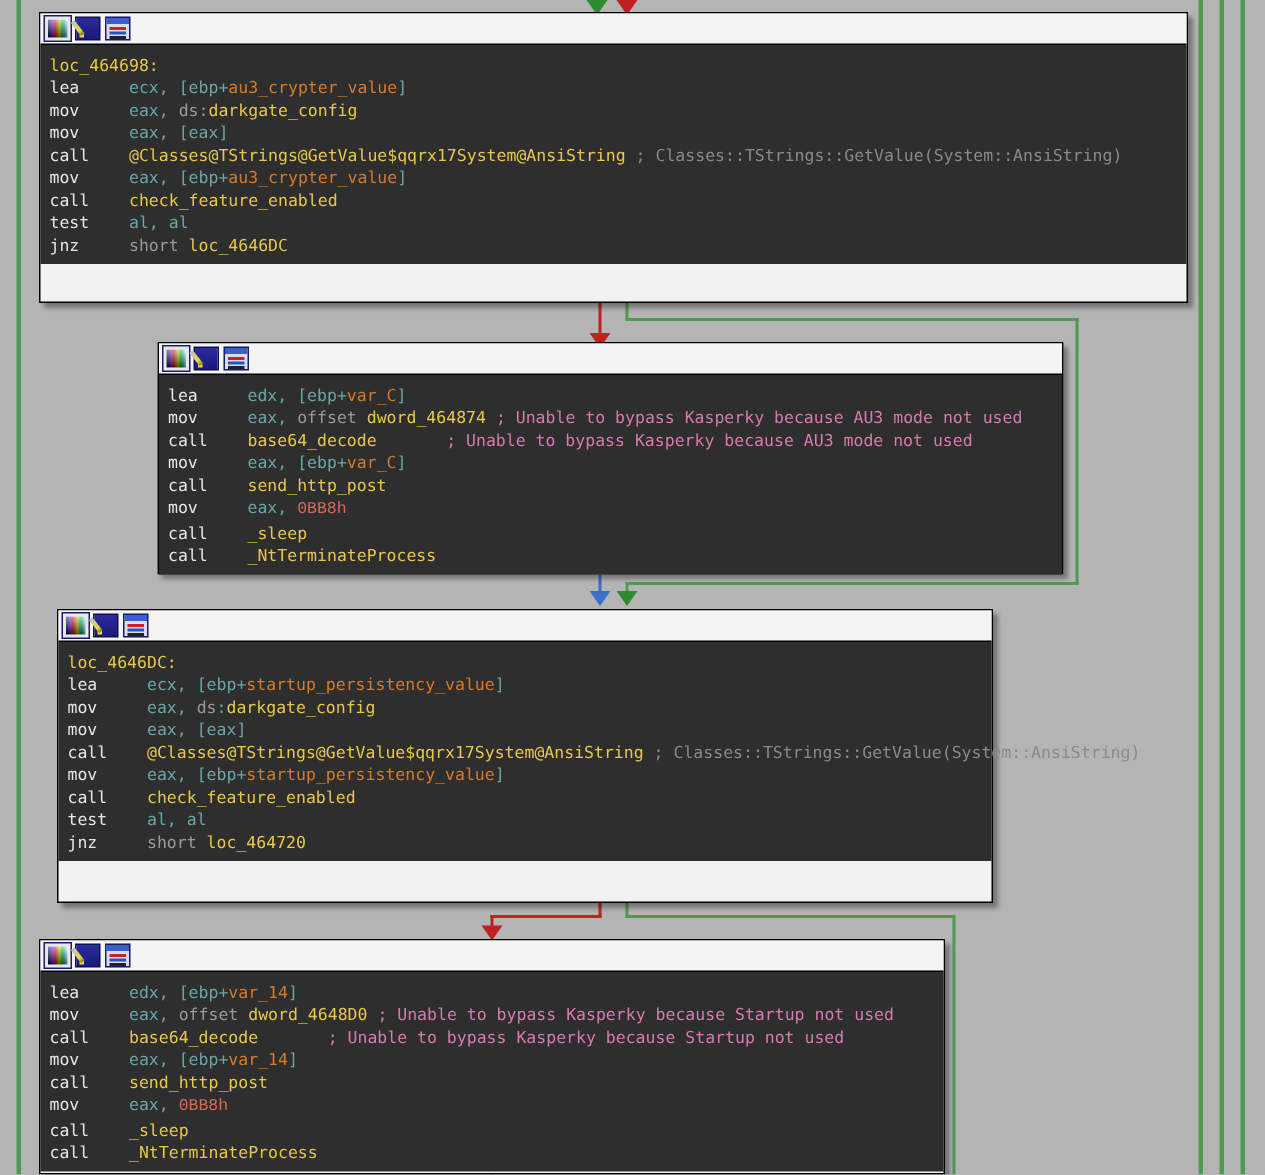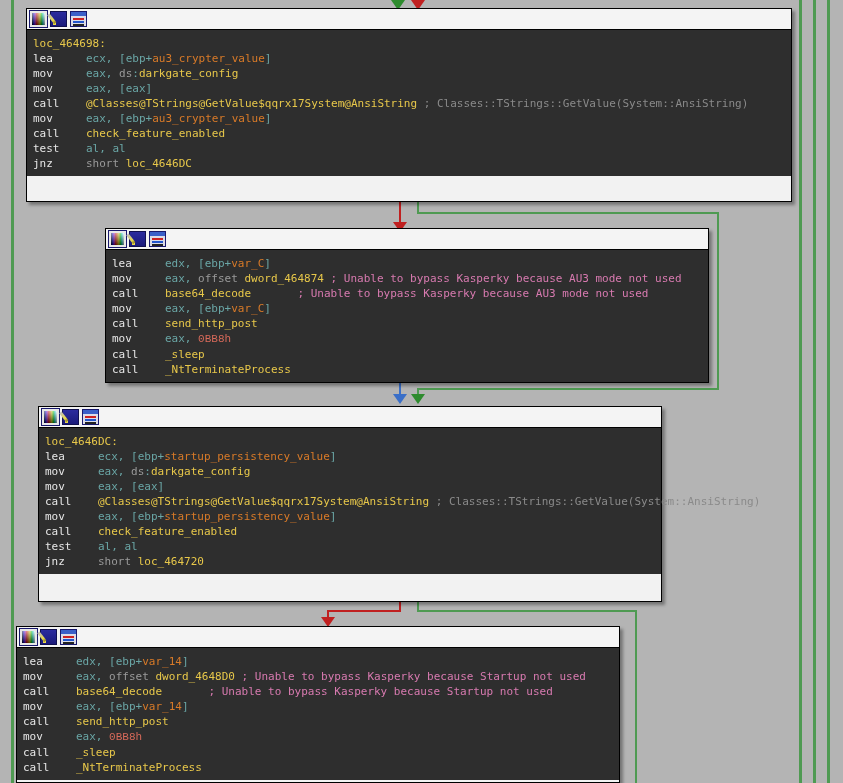--- a/index.html
+++ b/index.html
@@ -233,21 +233,21 @@
         <div class="line"><span class="mnem">mov     </span><span class="reg">eax</span><span class="punct">, </span><span class="kw">ds</span><span class="punct">:</span><span class="name">darkgate_config</span></div>
         <div class="line"><span class="mnem">mov     </span><span class="reg">eax</span><span class="punct">, [</span><span class="reg">eax</span><span class="punct">]</span></div>
         <div class="line"><span class="mnem">call    </span><span class="name">@Classes@TStrings@GetValue$qqrx17System@AnsiString</span><span class="cmt"> ; Classes::TStrings::GetValue(System::AnsiString)</span></div>
         <div class="line"><span class="mnem">mov     </span><span class="reg">eax</span><span class="punct">, [</span><span class="reg">ebp</span><span class="punct">+</span><span class="lvar">startup_persistency_value</span><span class="punct">]</span></div>
         <div class="line"><span class="mnem">call    </span><span class="name">check_feature_enabled</span></div>
         <div class="line"><span class="mnem">test    </span><span class="reg">al</span><span class="punct">, </span><span class="reg">al</span></div>
         <div class="line"><span class="mnem">jnz     </span><span class="kw">short</span><span class="punct"> </span><span class="name">loc_464720</span></div>
       </div>
   </div>
 
-  <div class="node" style="left:16px; top:626px; width:604px; height:157px;">
+  <div class="node" style="left:26px; top:626px; width:604px; height:157px;">
     <div class="node-title">
       <span class="tb-icon icon-palette"></span>
       <span class="tb-icon icon-edit"></span>
       <span class="tb-icon icon-form"></span>
     </div>
     <div class="node-body">
         <div class="line"><span class="mnem">lea     </span><span class="reg">edx</span><span class="punct">, [</span><span class="reg">ebp</span><span class="punct">+</span><span class="lvar">var_14</span><span class="punct">]</span></div>
         <div class="line"><span class="mnem">mov     </span><span class="reg">eax</span><span class="punct">, </span><span class="kw">offset</span><span class="punct"> </span><span class="name">dword_4648D0</span><span class="cmt-hl"> ; Unable to bypass Kasperky because Startup not used</span></div>
         <div class="line"><span class="mnem">call    </span><span class="name">base64_decode</span><span class="cmt-hl">       ; Unable to bypass Kasperky because Startup not used</span></div>
         <div class="line"><span class="mnem">mov     </span><span class="reg">eax</span><span class="punct">, [</span><span class="reg">ebp</span><span class="punct">+</span><span class="lvar">var_14</span><span class="punct">]</span></div>

